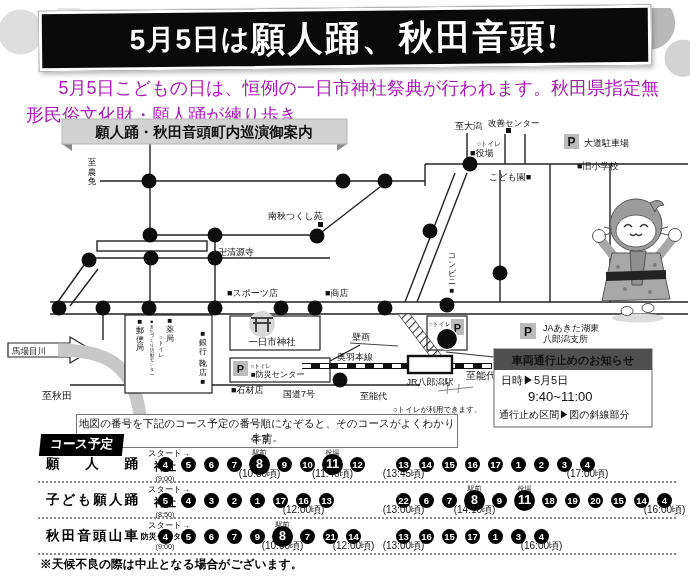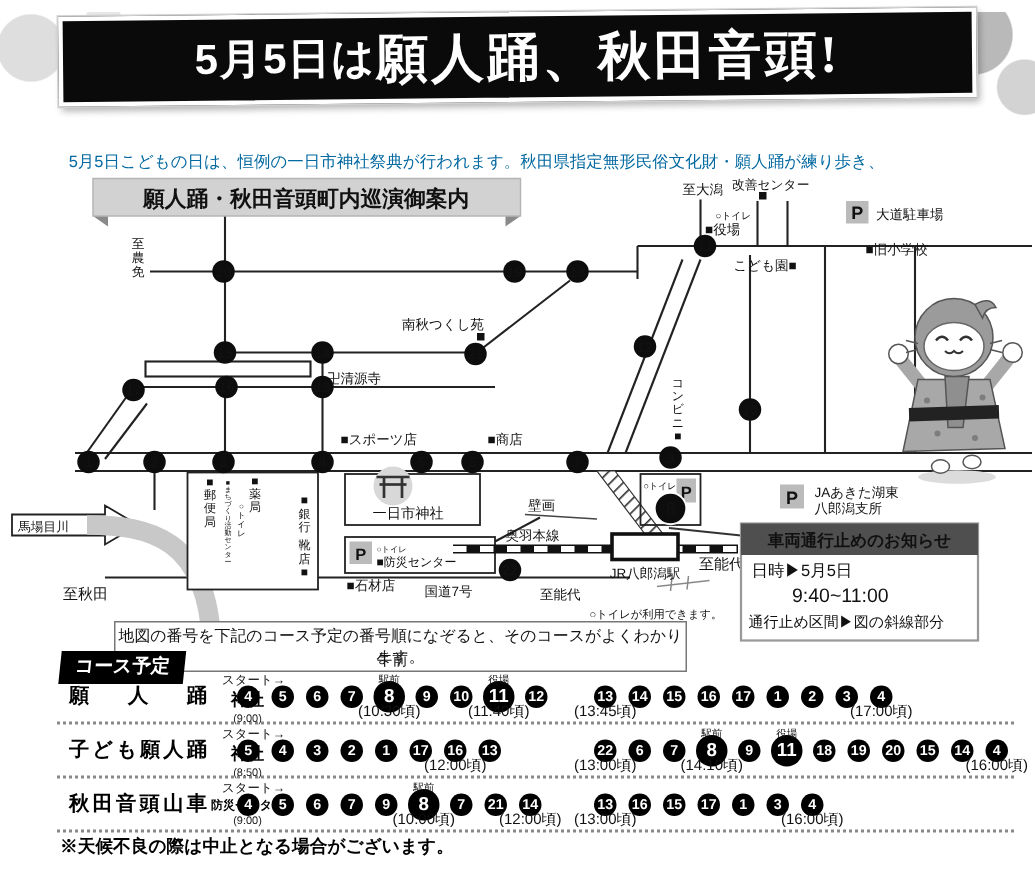--- a/index.html
+++ b/index.html
@@ -13,21 +13,21 @@
       radial-gradient(circle at 84% 6%, #dddddd 0 14px, transparent 15px),
       radial-gradient(circle at 3% 22%, #dedede 0 22px, transparent 23px),
       radial-gradient(circle at 10% 6%, #e7e7e7 0 12px, transparent 13px),
       radial-gradient(circle at 72% 4%, #e3e3e3 0 10px, transparent 11px);
   }
   .banner{position:relative;margin:8px auto 0;width:606px;height:54px;background:#0a0a0a;
     border:3px solid #fff;box-shadow:0 0 0 1px #cfcfcf,2px 3px 5px rgba(0,0,0,.3);
     display:flex;align-items:center;justify-content:center;transform:rotate(-.6deg);}
   .banner .t1{color:#fff;font-size:28px;font-weight:bold;letter-spacing:1px;}
   .banner .t2{color:#fff;font-size:35px;font-weight:bold;font-family:"Liberation Serif",serif;letter-spacing:2px;}
-  .intro{position:relative;padding:7px 26px 0;font-size:11px;line-height:1.5;color:#0369a1;margin-top:25px;}
+  .intro{position:relative;padding:7px 26px 0;font-size:18px;line-height:1.5;color:#a21caf;}
   .intro .l1{text-indent:1.8em;}
   .map-wrap{position:absolute;left:0;top:109px;width:690px;height:312px;}
   svg text{fill:#111;}
   .instruction{position:absolute;left:36px;top:297px;width:380px;border:1.3px solid #777;
     background:#fff;font-size:10.6px;text-align:center;padding:2px 0;color:#111;margin-left:40px;}
   .schedule{position:absolute;left:0;top:425px;width:690px;}
   .course-label{position:absolute;left:40px;top:1px;background:#000;color:#fff;font-weight:bold;
     font-size:12.5px;padding:2px 10px 3px;transform:skewX(-6deg);}
   .hdr{position:absolute;top:0;font-size:10.5px;text-align:center;color:#111;}
   .hdr-am{left:154px;width:215px;}

